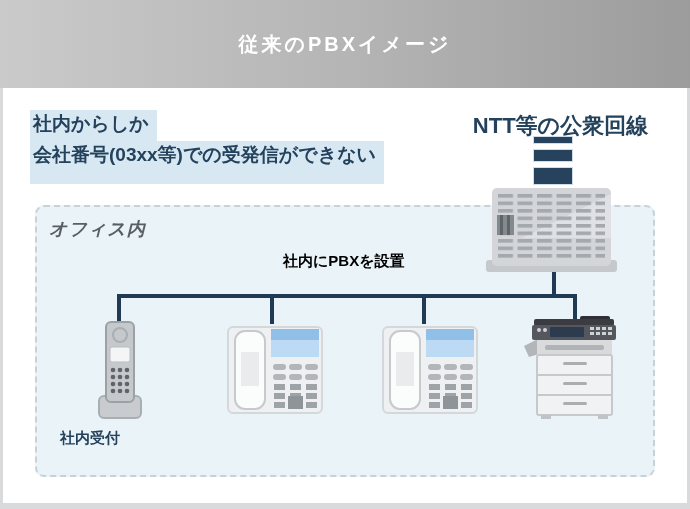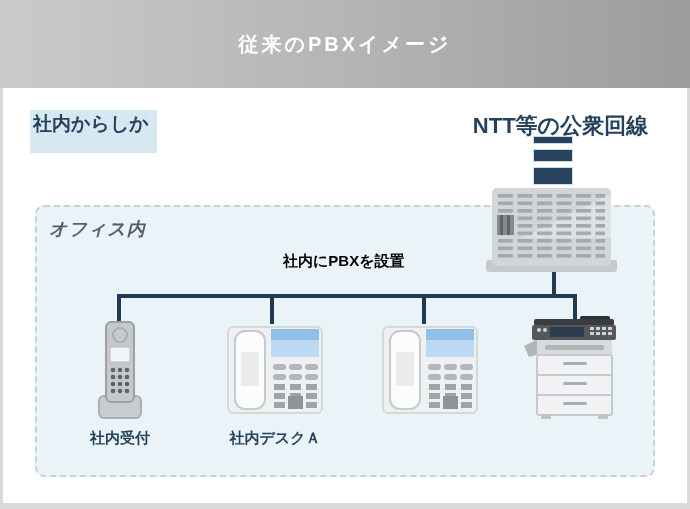--- a/index.html
+++ b/index.html
@@ -89,40 +89,41 @@
   
   .device { position: absolute; }
   .device-reception { left: 92px;  top: 232px; width: 50px;  height: 100px; }
   .device-desk-a    { left: 224px; top: 236px; width: 96px;  height: 92px; }
   .device-desk-b    { left: 379px; top: 236px; width: 96px;  height: 92px; }
   .device-printer   { left: 519px; top: 228px; width: 100px; height: 104px; }
 
   
   .device-label {
     position: absolute; top: 341px;
-    text-align: center;
+    text-align: left;
     color: #24425c; font-size: 15px; font-weight: bold;
   }
   .device-label.dl1 { left: 57px;  width: 120px; }
   .device-label.dl2 { left: 197px; width: 150px; }
   .device-label.dl3 { left: 352px; width: 150px; }
   .device-label.dl4 { left: 496px; width: 150px; }
 </style>
 </head>
 <body>
 
 <div class="stage">
 
   <div class="header">
     <div class="header-title">従来のPBXイメージ</div>
   </div>
 
   <div class="card">
 
     <div class="caption-line l1">社内からしか</div>
+    <div class="caption-line l2">会社番号(03xx等)での受発信ができない</div>
 
     <div class="ntt-label">NTT等の公衆回線</div>
     <div class="trunk-bars">
       <div class="trunk-bar b1"></div>
       <div class="trunk-bar b2"></div>
       <div class="trunk-bar b3"></div>
     </div>
 
     <div class="office-box"></div>
     <div class="office-label">オフィス内</div>
@@ -262,16 +263,15 @@
           <rect x="41" y="46" width="24" height="3" rx="1.5"></rect>
           <rect x="41" y="66" width="24" height="3" rx="1.5"></rect>
           <rect x="41" y="86" width="24" height="3" rx="1.5"></rect>
         </g>
         <rect x="19" y="99" width="10" height="4" fill="#c0c3c6"></rect>
         <rect x="76" y="99" width="10" height="4" fill="#c0c3c6"></rect>
       </svg>
     </div>
 
     <div class="device-label dl1">社内受付</div>
-    <div class="device-label dl2">社内デスクＡ</div>
 
   </div>
 </div>
 
 </body></html>

